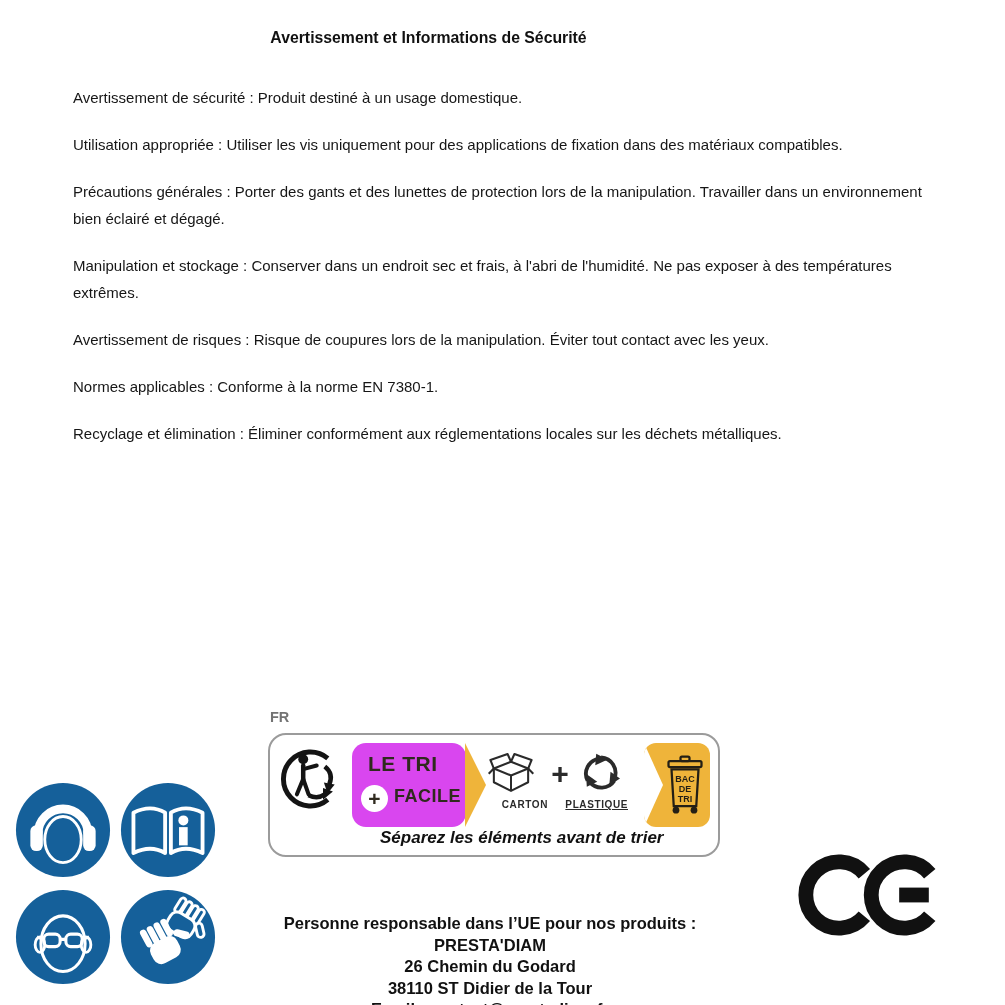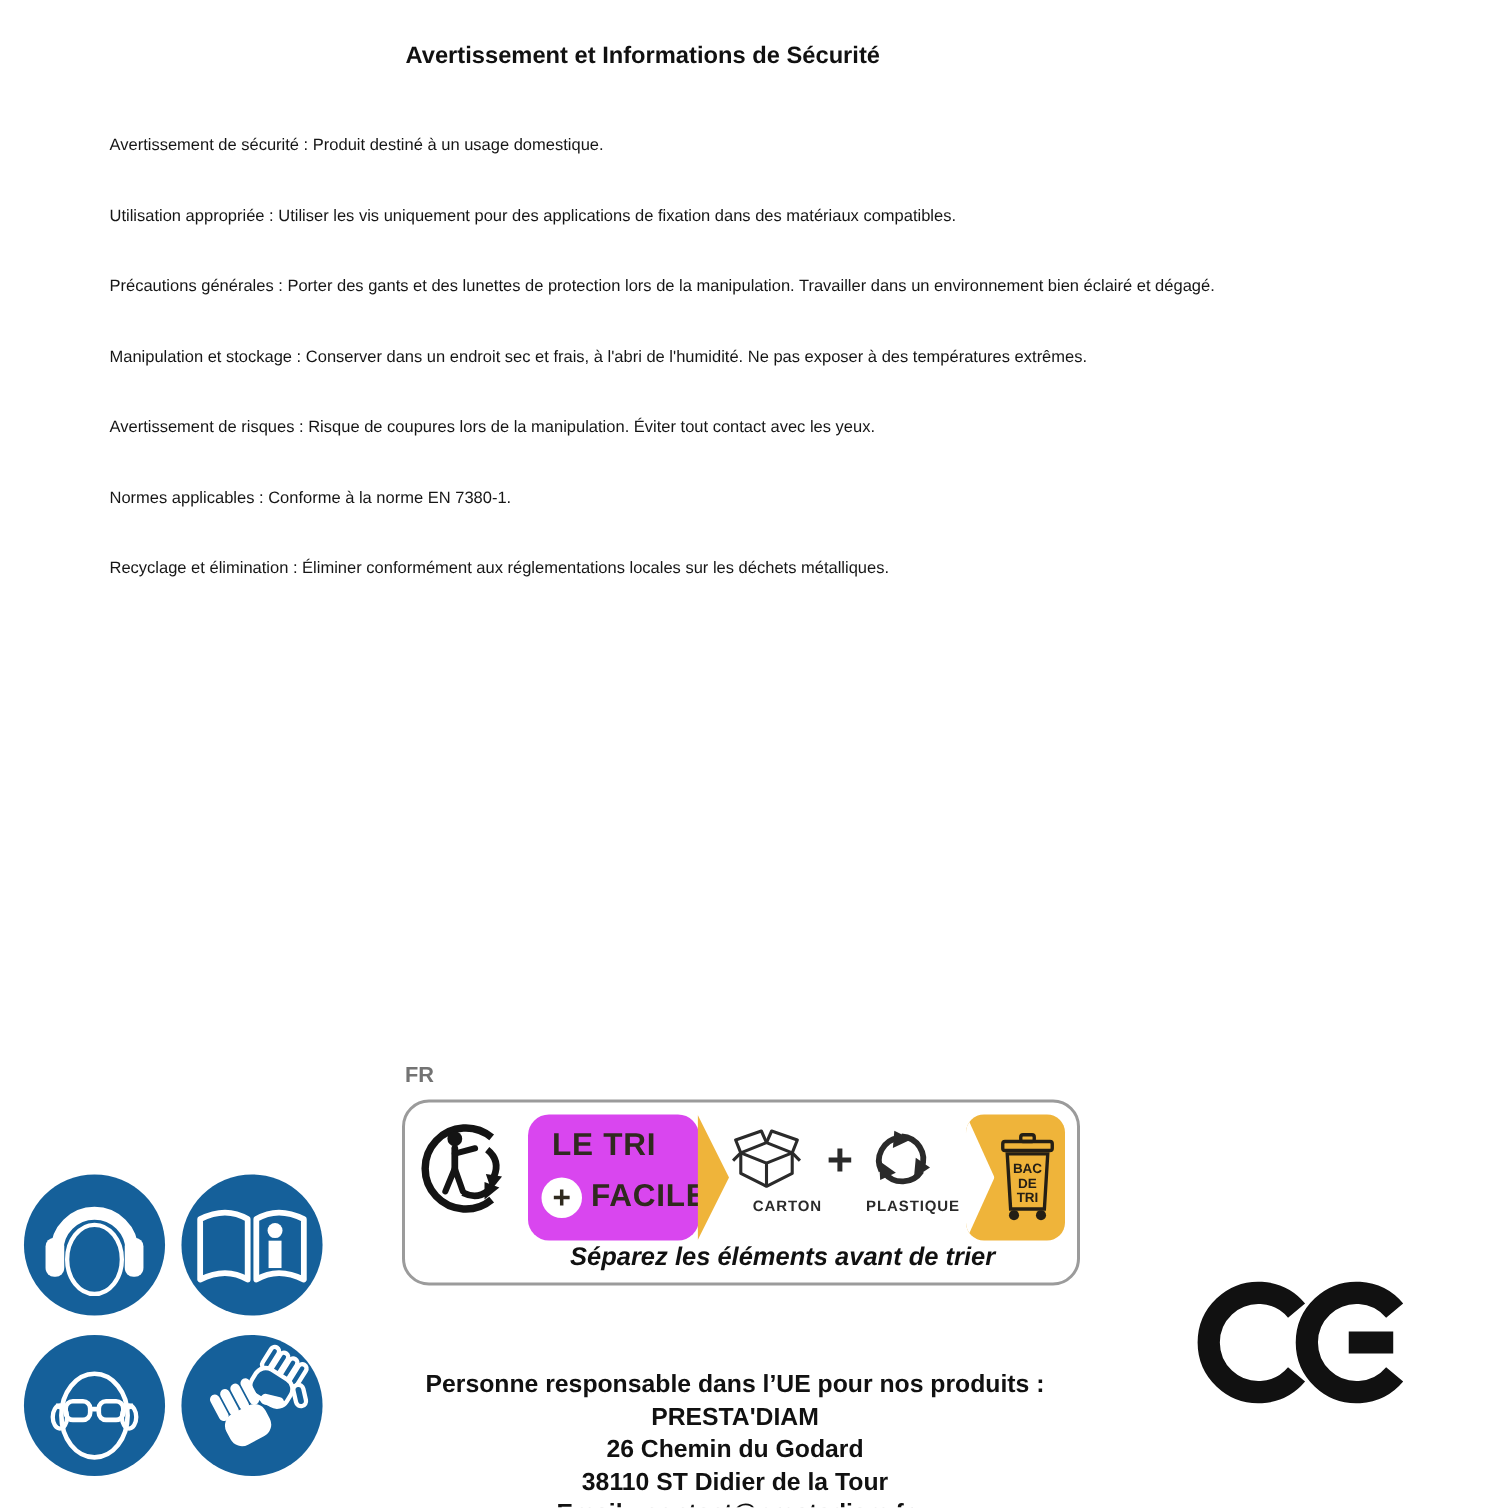--- a/index.html
+++ b/index.html
@@ -1,34 +1,34 @@
 <!DOCTYPE html>
 <html><head>
 <meta charset="utf-8">
 <style>
   html,body{margin:0;padding:0;background:#fff;}
   .canvas{position:relative;width:1005px;height:1005px;background:#ffffff;overflow:hidden;
           font-family:"Liberation Sans", sans-serif;color:#161616;}
   .title{position:absolute;top:29px;left:0;width:857px;text-align:center;
          font-size:15.8px;font-weight:bold;color:#111;}
-  .bodytext{position:absolute;left:73px;top:84px;width:868px;font-size:11px;line-height:27px;}
+  .bodytext{position:absolute;left:73px;top:84px;width:868px;font-size:15px;line-height:27px;}
   .bodytext p{margin:0 0 20px 0;}
 
   
   .fr-code{position:absolute;left:270px;top:709px;font-size:14.5px;font-weight:bold;color:#737373;}
   .sort-box{position:absolute;left:268px;top:733px;width:452px;height:124px;background:#fff;
             border:2px solid #9b9b9b;border-radius:18px;box-sizing:border-box;}
   .triman{position:absolute;left:8px;top:5px;}
   .yellow-blob{position:absolute;left:82px;top:8px;width:114px;height:84px;background:#d946ef;border-radius:14px;}
   .yellow-tip{position:absolute;left:195px;top:8px;width:21px;height:84px;background:#efb43a;
               clip-path:polygon(0 0,100% 50%,0 100%);}
   .letri{position:absolute;left:16px;top:9px;font-size:21px;font-weight:800;color:#2f2a1e;letter-spacing:.5px;}
   .plus-badge{position:absolute;left:9px;top:42px;width:27px;height:27px;border-radius:50%;background:#fff;
               text-align:center;line-height:27px;font-size:21px;font-weight:800;color:#2f2a1e;}
-  .facile{position:absolute;left:42px;top:43px;font-size:21px;font-weight:800;color:#2f2a1e;letter-spacing:.5px;}
+  .facile{position:absolute;left:42px;top:43px;font-size:18px;font-weight:800;color:#2f2a1e;letter-spacing:.5px;}
   .mat-label{position:absolute;top:64px;font-size:10px;font-weight:700;letter-spacing:.6px;color:#2a2a2a;text-align:right;}
   .mat-plus{position:absolute;left:276px;top:22px;width:28px;text-align:center;font-size:30px;font-weight:700;color:#2a2a2a;}
   .yellow-right{position:absolute;left:374px;top:8px;width:66px;height:84px;background:#efb43a;
                 border-radius:12px;overflow:hidden;text-align:center;}
   .white-notch{position:absolute;left:0;top:0;width:19px;height:84px;background:#fff;
                clip-path:polygon(0 0,100% 50%,0 100%);}
   .tagline{position:absolute;left:110px;top:93px;width:330px;
            font-size:17px;font-weight:bold;font-style:italic;color:#111;}
 
   .resp{position:absolute;left:255px;top:873px;width:470px;text-align:center;
@@ -105,21 +105,21 @@
           <polygon points="-5,-20 7,-14 -6,-8"></polygon>
           <g transform="rotate(120)">
               <polygon points="-5,-20 7,-14 -6,-8"></polygon>
             </g>
           <g transform="rotate(240)">
               <polygon points="-5,-20 7,-14 -6,-8"></polygon>
             </g>
         </g>
       </g>
     </svg>
-    <div class="mat-label" style="left:296px;width:74px;">PLASTIQUE</div>
+    <div class="mat-label" style="left:284px;width:74px;text-decoration:underline;">PLASTIQUE</div>
 
     <div class="yellow-right">
       <div class="white-notch"></div>
       <svg width="42" height="78" viewBox="0 0 56 80" style="position:absolute;left:20px;top:3px;">
         <rect x="22" y="2" width="12" height="6" rx="2" fill="none" stroke="#241f15" stroke-width="3"></rect>
         <rect x="6" y="8" width="44" height="8" rx="2" fill="none" stroke="#241f15" stroke-width="3"></rect>
         <path d="M10 19 L46 19 L43 68 L13 68 Z" fill="none" stroke="#241f15" stroke-width="3"></path>
         <circle cx="16" cy="73.5" r="4.5" fill="#241f15"></circle>
         <circle cx="40" cy="73.5" r="4.5" fill="#241f15"></circle>
         <text x="28" y="36" text-anchor="middle" font-size="12" font-weight="bold" font-family="Liberation Sans, sans-serif" fill="#241f15">BAC</text>

